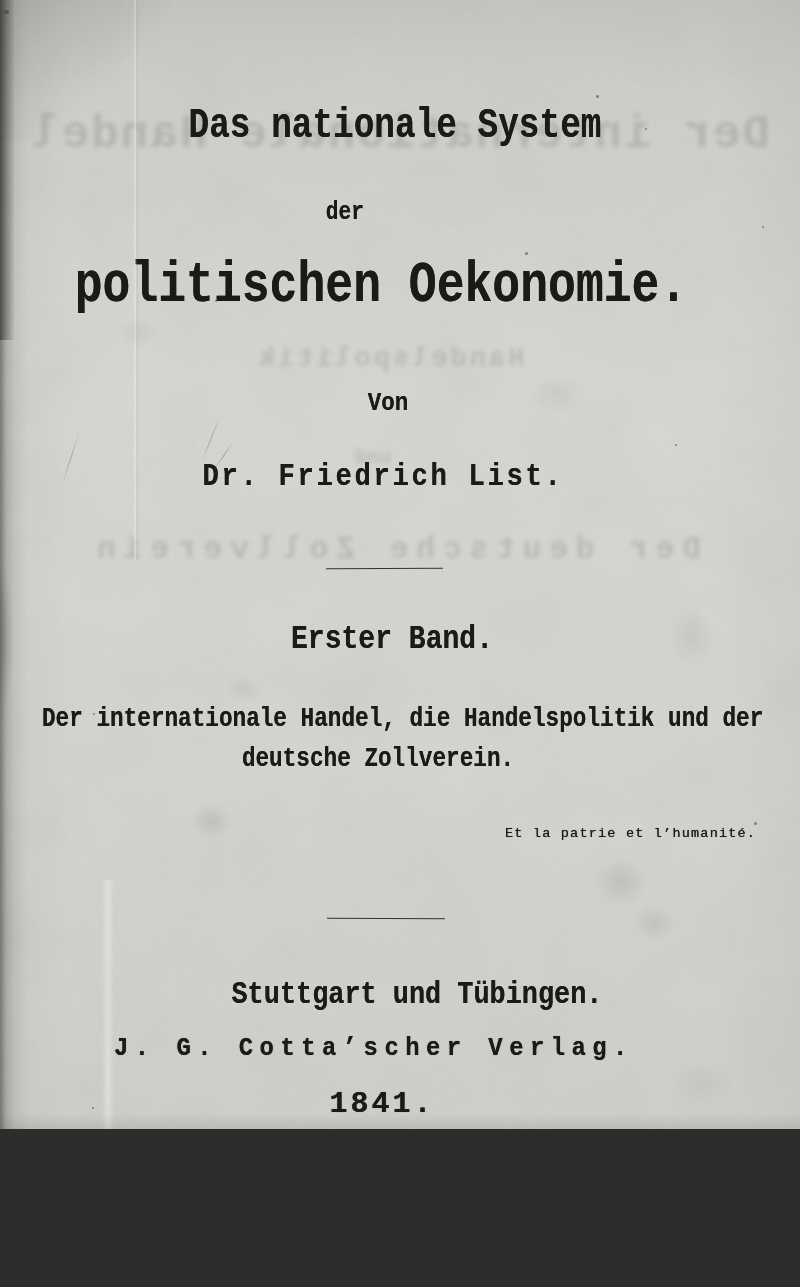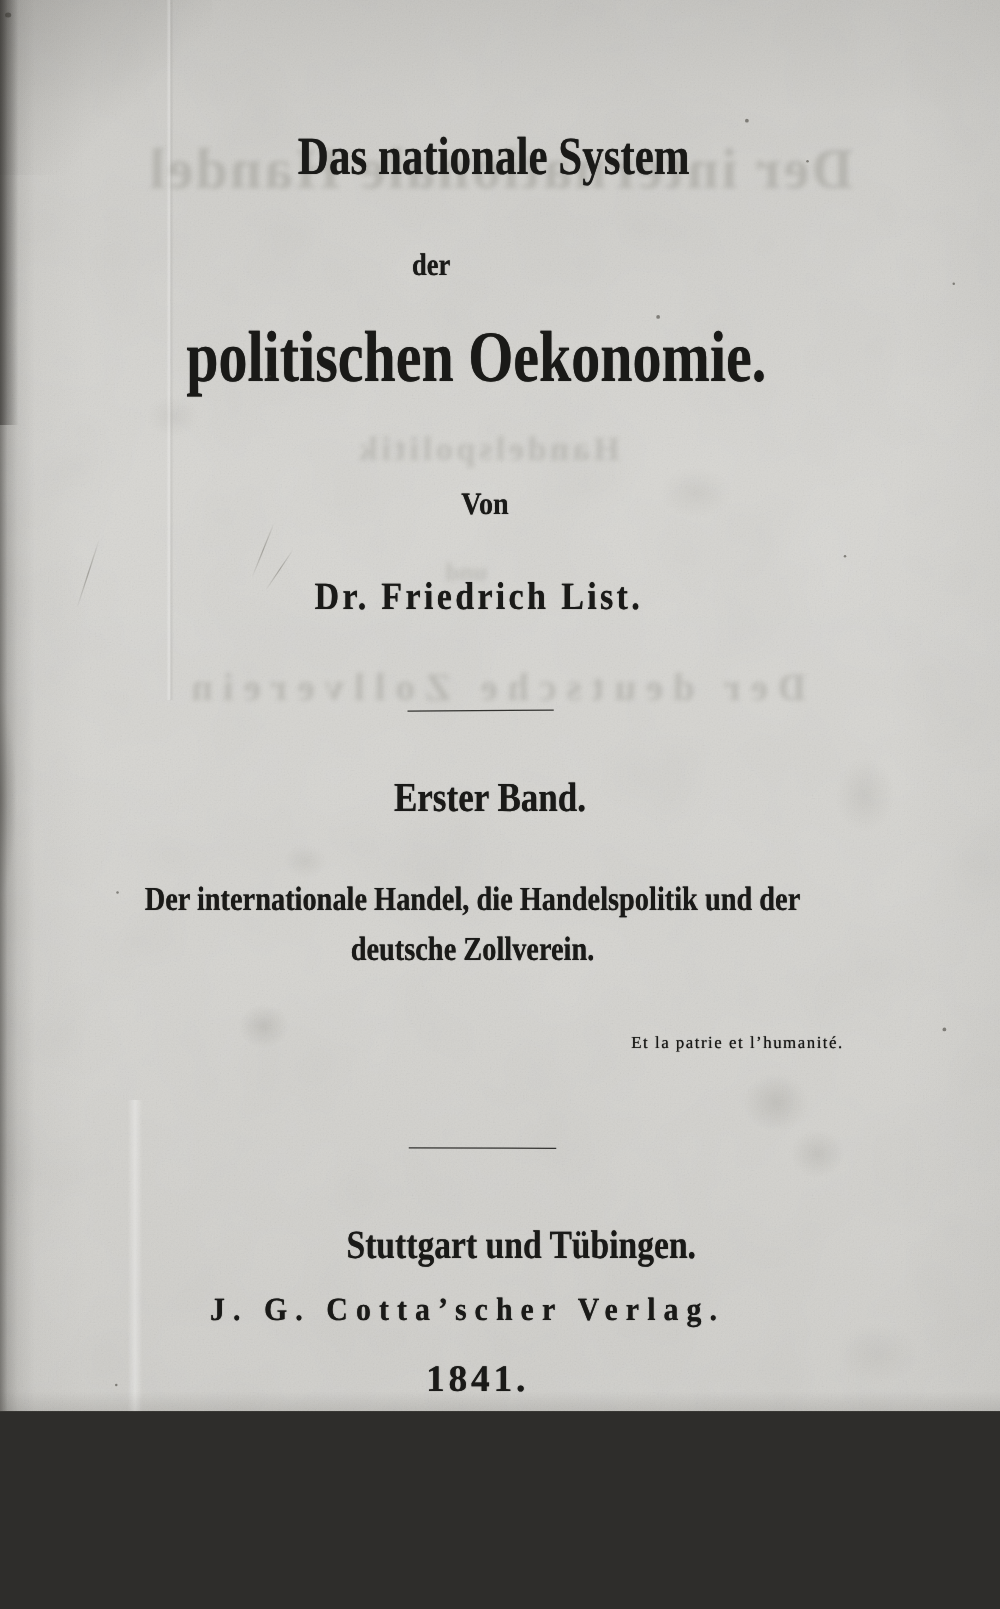--- a/index.html
+++ b/index.html
@@ -1,19 +1,19 @@
 <!DOCTYPE html>
 <html style="--ink: #1a1a18; --paper: #d5d4d0; --ghost: #9b9a93;"><head>
 <meta charset="utf-8">
 <style>
   html,body{margin:0;padding:0;background:#2e2d2b;}
   .page{
     position:relative;width:800px;height:1129px;overflow:hidden;
     background-color:var(--paper,#d5d4d0);
-    font-family:Liberation Serif, serif;
+    font-family:Liberation Mono, monospace;
     color:var(--ink,#1a1a18);
   }
   .page-shade{
     position:absolute;inset:0;
     background:
       linear-gradient(180deg,rgba(92,90,86,.14) 0,rgba(92,90,86,.05) 90px,rgba(255,255,255,.05) 380px,rgba(92,90,86,0) 760px,rgba(92,90,86,.05) 1180px,rgba(92,90,86,.10) 100%),
       linear-gradient(90deg,rgba(92,90,86,.07) 0,rgba(92,90,86,0) 70px,rgba(92,90,86,0) 720px,rgba(92,90,86,.05) 100%);
   }
   .grain{position:absolute;inset:0;pointer-events:none;}
   .line{

